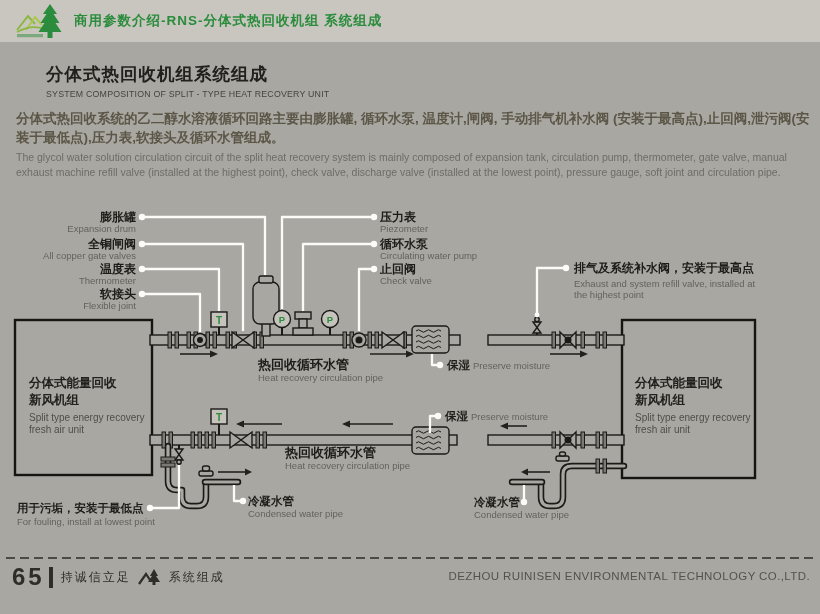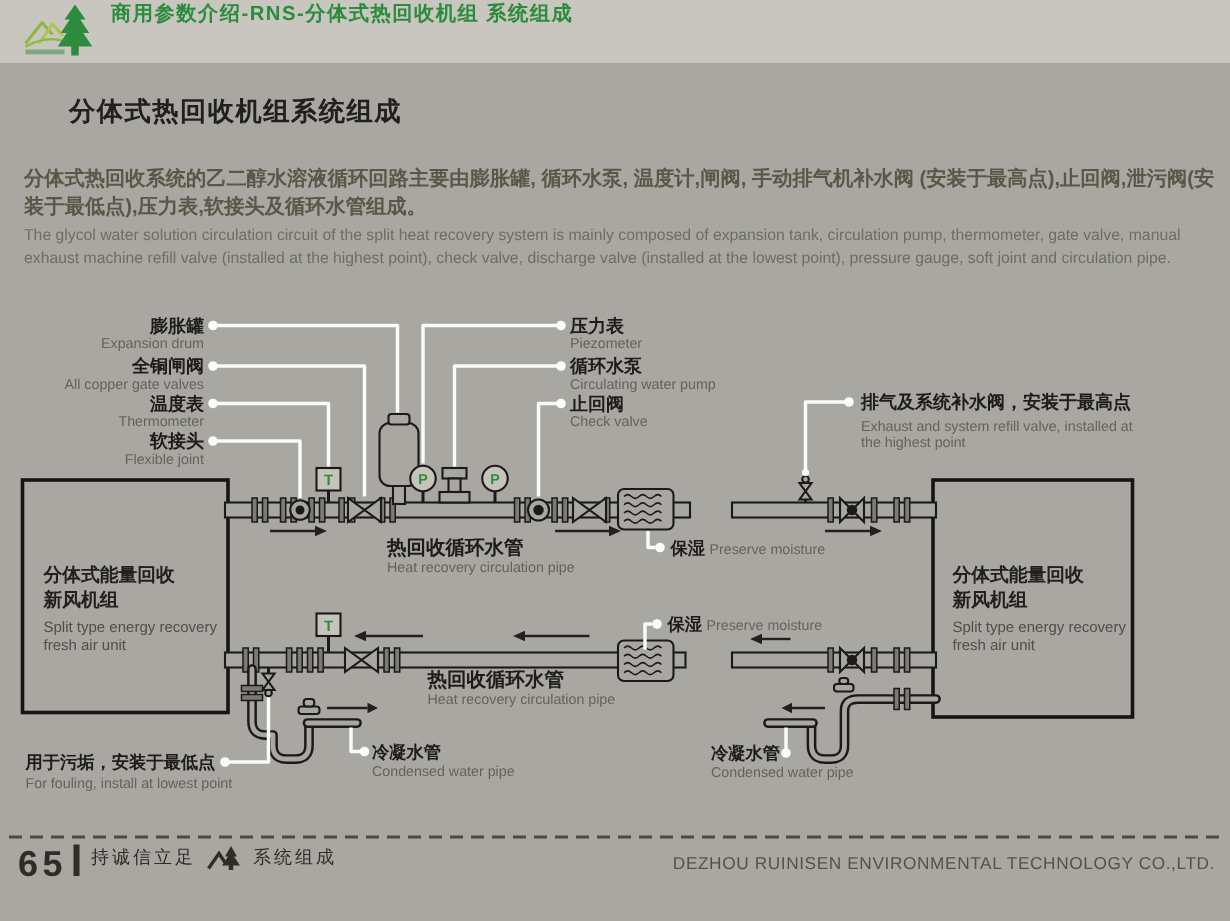--- a/index.html
+++ b/index.html
@@ -1,19 +1,19 @@
 <!DOCTYPE html>
 <html><head>
 <meta charset="utf-8">
 <style>
   html,body{margin:0;padding:0;}
   body{width:820px;height:614px;position:relative;background:#a9a7a1;overflow:hidden;
        font-family:"Liberation Sans",sans-serif;}
   .topbar{position:absolute;left:0;top:0;width:820px;height:42px;background:#c9c6bf;
-          display:flex;align-items:flex-start;}
+          display:flex;align-items:center;}
   .topbar .logo{margin-left:14px;width:50px;height:40px;}
   .topbar .hdr-title{margin-left:10px;color:#2a8c3c;font-weight:bold;font-size:13.5px;letter-spacing:1px;}
   .title-block{position:absolute;left:46px;top:62px;}
   .title-block h1{margin:0;font-size:17.5px;font-weight:bold;color:#21201c;letter-spacing:1px;}
   .title-block .sub{margin-top:3px;font-size:8.8px;color:#45443f;letter-spacing:0.2px;}
   .intro{position:absolute;left:16px;top:109px;width:797px;}
   .intro .zh{font-size:13.5px;font-weight:bold;color:#5b5647;line-height:19px;}
   .intro .en{margin-top:3px;font-size:10.5px;color:#6d6c66;line-height:14.5px;}
   .diagram{position:absolute;left:0;top:205px;}
   
@@ -29,21 +29,21 @@
   .gface{stroke:#1b1a17;stroke-width:1.4;fill:#c6c3bc;}
   .leader{stroke:#fbfbf8;stroke-width:2.3;fill:none;stroke-linejoin:round;}
   .ldot{fill:#fbfbf8;}
   .arrow{stroke:#22211d;stroke-width:1.6;}
   .ahead{fill:#22211d;stroke:none;}
   .trap-o{stroke:#1b1a17;stroke-width:6.5;fill:none;stroke-linecap:round;stroke-linejoin:round;}
   .trap-i{stroke:#a9a7a1;stroke-width:3.2;fill:none;stroke-linecap:round;stroke-linejoin:round;}
   .squig{stroke:#1b1a17;stroke-width:1;fill:none;}
   .footer-rule{position:absolute;left:6px;right:6px;top:557px;height:2px;
       background:repeating-linear-gradient(90deg,#4b4a44 0 9px,transparent 9px 14px);}
-  .footer-left{position:absolute;left:12px;top:563px;display:flex;color:#2e2d28;}
+  .footer-left{position:absolute;left:12px;top:563px;display:flex;align-items:center;color:#2e2d28;}
   .footer-left .pno{font-size:24px;font-weight:bold;letter-spacing:3px;}
   .footer-left .bar{width:4px;height:21px;background:#2e2d28;margin:0 8px 0 4px;}
   .footer-left .slog{font-size:12px;font-weight:normal;letter-spacing:2px;}
   .footer-left .flogo{margin:0 7px;}
   .footer-right{position:absolute;right:10px;top:570px;font-size:11.5px;color:#53524c;letter-spacing:0.4px;text-align:center;}
 </style>
 </head>
 <body>
 
 <div class="topbar">
@@ -52,20 +52,21 @@
     <polyline points="12,29 21,16 28,24" stroke="#a8c84e" stroke-width="2" fill="none"></polyline>
     <path d="M3,31 Q18,23 30,28" stroke="#8ab840" stroke-width="1.6" fill="none"></path>
     <path d="M36,3 L29,13 L32.5,13 L26.5,22 L30.5,22 L24.5,31 L33.5,31 L33.5,37 L38.5,37 L38.5,31 L47.5,31 L41.5,22 L45.5,22 L39.5,13 L43,13 Z" fill="#2a8c3c"></path>
     <rect x="3" y="33" width="26" height="3.2" fill="#2a8c3c" opacity="0.5"></rect>
   </svg>
   <span class="hdr-title">商用参数介绍-RNS-分体式热回收机组 系统组成</span>
 </div>
 
 <div class="title-block">
   <h1>分体式热回收机组系统组成</h1>
+  <div class="sub">SYSTEM COMPOSITION OF SPLIT - TYPE HEAT RECOVERY UNIT</div>
 </div>
 
 <div class="intro">
   <div class="zh">分体式热回收系统的乙二醇水溶液循环回路主要由膨胀罐, 循环水泵, 温度计,闸阀, 手动排气机补水阀 (安装于最高点),止回阀,泄污阀(安装于最低点),压力表,软接头及循环水管组成。</div>
   <div class="en">The glycol water solution circulation circuit of the split heat recovery system is mainly composed of expansion tank, circulation pump, thermometer, gate valve, manual exhaust machine refill valve (installed at the highest point), check valve, discharge valve (installed at the lowest point), pressure gauge, soft joint and circulation pipe.</div>
 </div>
 
 <svg class="diagram" width="820" height="345" viewBox="0 205 820 345">
 
   <g>

